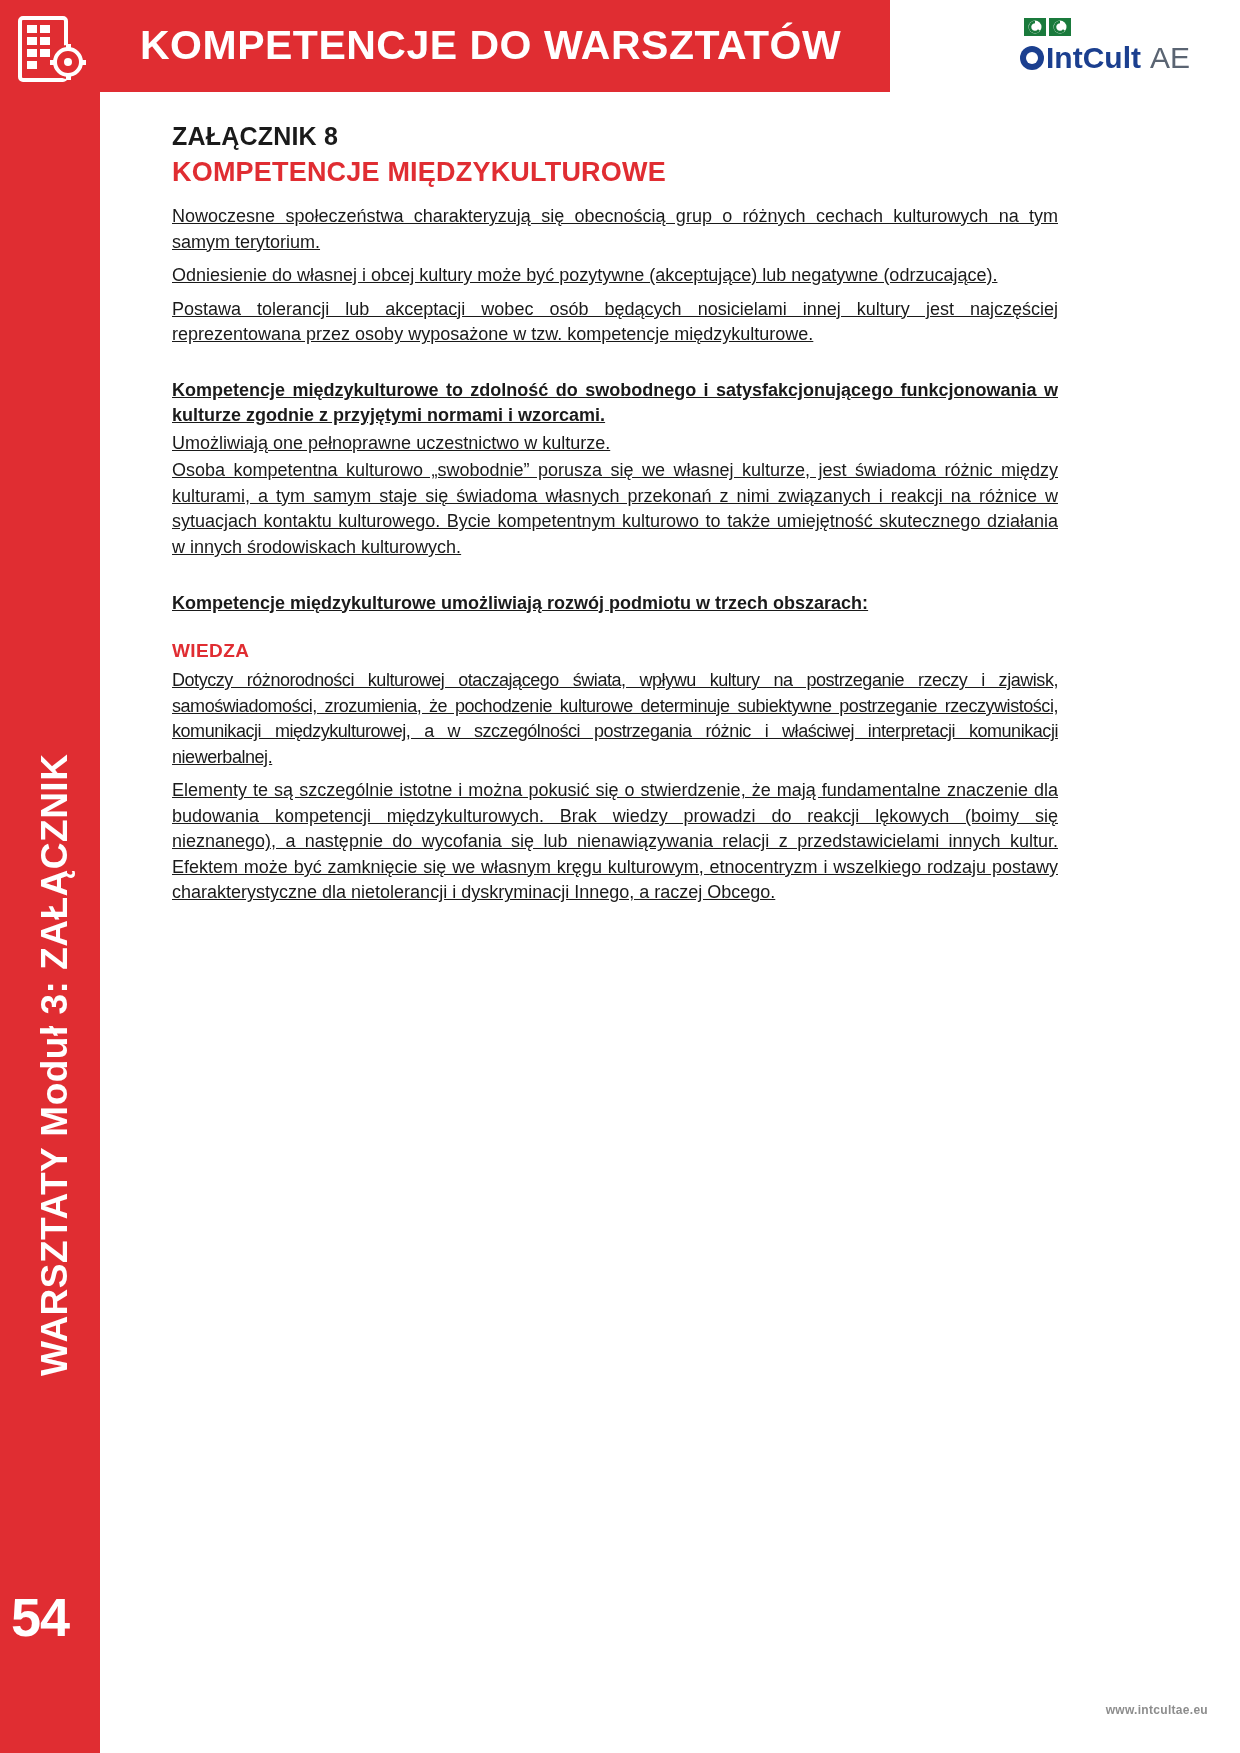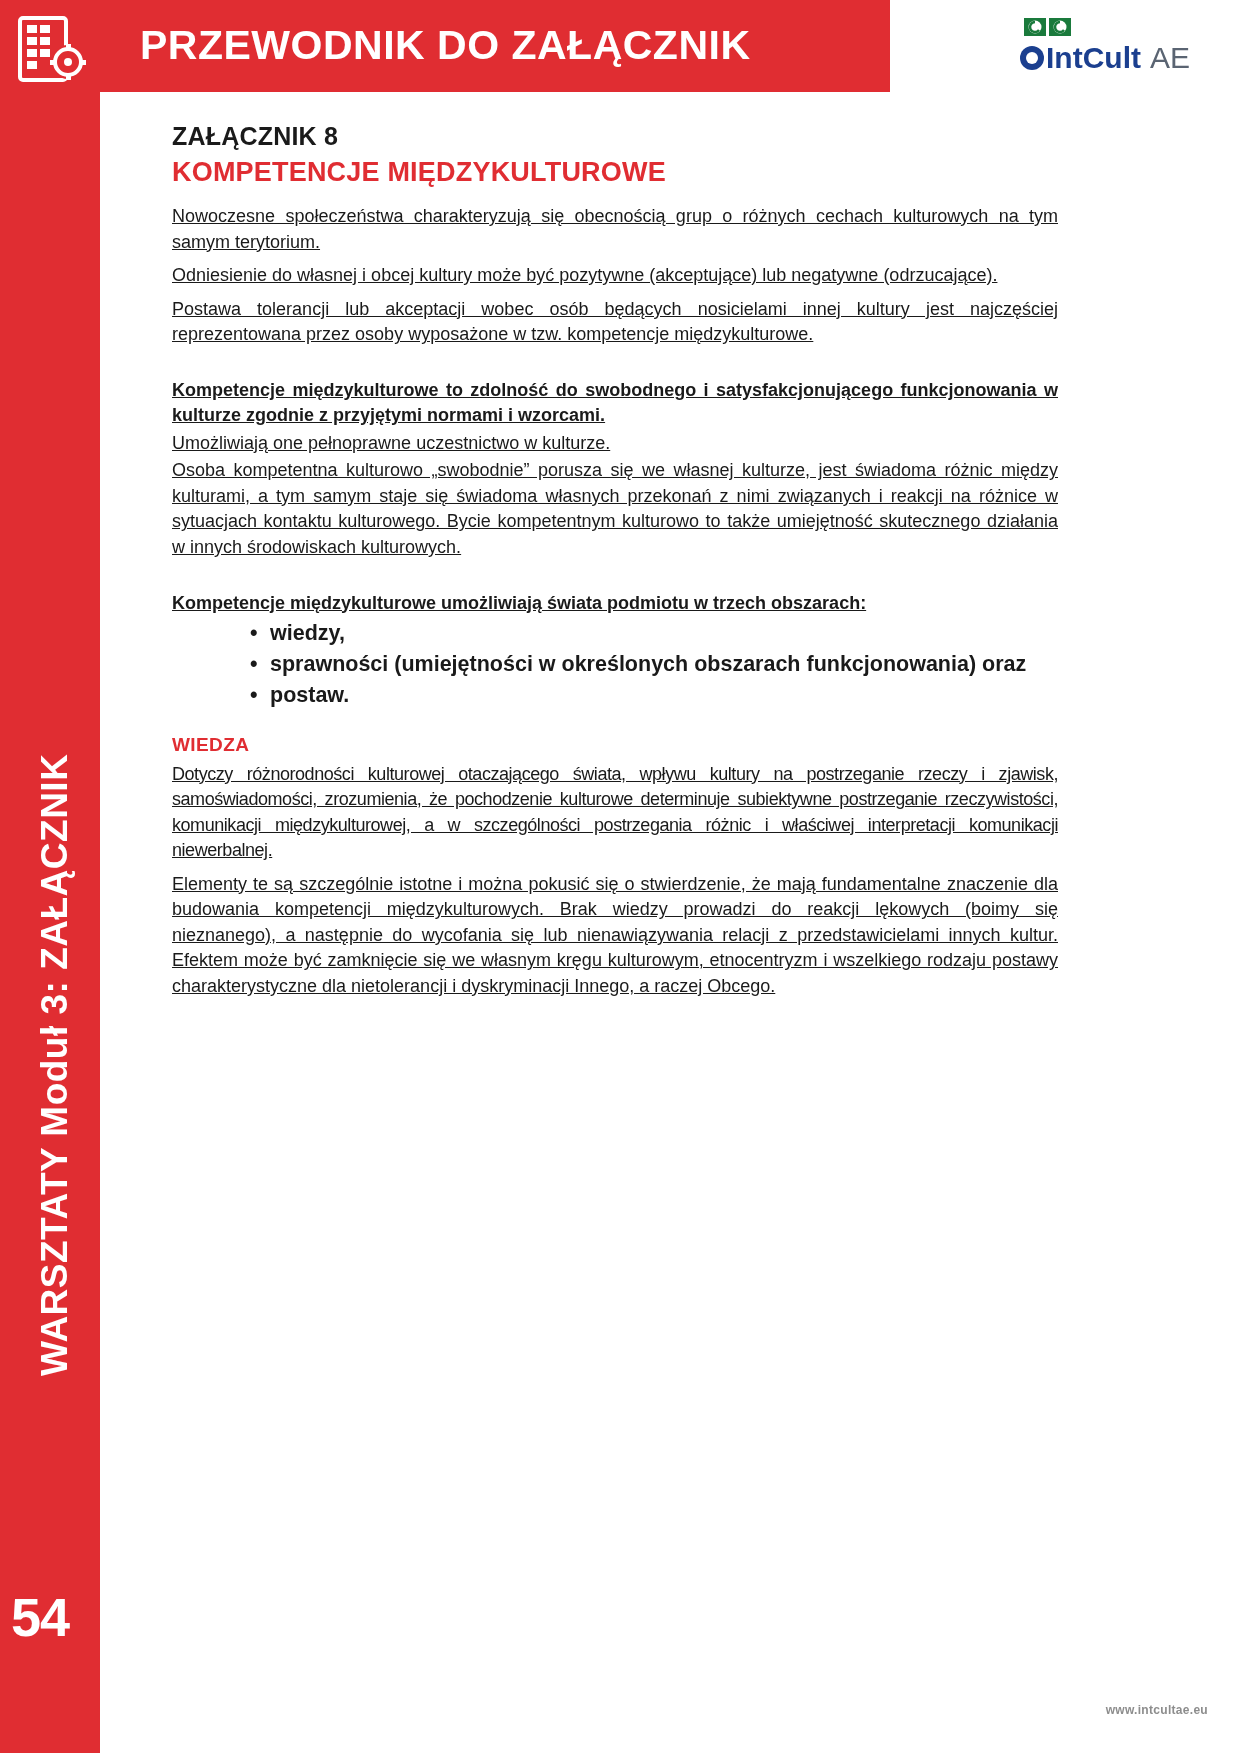--- a/index.html
+++ b/index.html
@@ -185,21 +185,21 @@
         <rect x="32" y="44" width="6" height="5"></rect>
         <rect x="62" y="44" width="6" height="5"></rect>
       </g>
     </svg>
   </div>
   <div class="spine-vertical-text">WARSZTATY Moduł 3: ZAŁĄCZNIK</div>
   <div class="page-number">54</div>
 </div>
 
 <div class="header-bar"></div>
-<div class="header-title">PRZEWODNIK DO ZAŁĄCZNIK</div>
+<div class="header-title">KOMPETENCJE DO WARSZTATÓW</div>
 
 <div class="brand-logo">
   <svg viewBox="0 0 200 62" width="200" height="62" aria-hidden="true">
     <rect x="14" y="2" width="22" height="18" fill="#1a7a3c"></rect>
     <rect x="39" y="2" width="22" height="18" fill="#1a7a3c"></rect>
     <circle cx="25" cy="11" r="6.5" fill="#ffffff"></circle>
     <circle cx="50" cy="11" r="6.5" fill="#ffffff"></circle>
     <path d="M25 6 a5 5 0 1 0 4 8" fill="none" stroke="#1a7a3c" stroke-width="2.5"></path>
     <path d="M50 6 a5 5 0 1 0 4 8" fill="none" stroke="#1a7a3c" stroke-width="2.5"></path>
     <circle cx="22" cy="42" r="12" fill="#1b3f8f"></circle>
@@ -219,26 +219,21 @@
   <p class="para">Postawa tolerancji lub akceptacji wobec osób będących nosicielami innej kultury jest najczęściej reprezentowana przez osoby wyposażone w tzw. kompetencje międzykulturowe.</p>
 
   <div class="gap"></div>
 
   <p class="para bold tight">Kompetencje międzykulturowe to zdolność do swobodnego i satysfakcjonującego funkcjonowania w kulturze zgodnie z przyjętymi normami i wzorcami.</p>
   <p class="para tight">Umożliwiają one pełnoprawne uczestnictwo w kulturze.</p>
   <p class="para">Osoba kompetentna kulturowo „swobodnie” porusza się we własnej kulturze, jest świadoma różnic między kulturami, a tym samym staje się świadoma własnych przekonań z nimi związanych i reakcji na różnice w sytuacjach kontaktu kulturowego. Bycie kompetentnym kulturowo to także umiejętność skutecznego działania w innych środowiskach kulturowych.</p>
 
   <div class="gap"></div>
 
-  <p class="para bold tight">Kompetencje międzykulturowe umożliwiają świata podmiotu w trzech obszarach:</p>
-  <ul class="bullets">
-    <li>wiedzy,</li>
-    <li>sprawności (umiejętności w określonych obszarach funkcjonowania) oraz</li>
-    <li>postaw.</li>
-  </ul>
+  <p class="para bold tight">Kompetencje międzykulturowe umożliwiają rozwój podmiotu w trzech obszarach:</p>
 
   <div class="gap"></div>
 
   <div class="section-head">WIEDZA</div>
   <p class="para narrow">Dotyczy różnorodności kulturowej otaczającego świata, wpływu kultury na postrzeganie rzeczy i zjawisk, samoświadomości, zrozumienia, że pochodzenie kulturowe determinuje subiektywne postrzeganie rzeczywistości, komunikacji międzykulturowej, a w szczególności postrzegania różnic i właściwej interpretacji komunikacji niewerbalnej.</p>
   <p class="para">Elementy te są szczególnie istotne i można pokusić się o stwierdzenie, że mają fundamentalne znaczenie dla budowania kompetencji międzykulturowych. Brak wiedzy prowadzi do reakcji lękowych (boimy się nieznanego), a następnie do wycofania się lub nienawiązywania relacji z przedstawicielami innych kultur. Efektem może być zamknięcie się we własnym kręgu kulturowym, etnocentryzm i wszelkiego rodzaju postawy charakterystyczne dla nietolerancji i dyskryminacji Innego, a raczej Obcego.</p>
 
 </div>
 
 <div class="footer-url">www.intcultae.eu</div>

